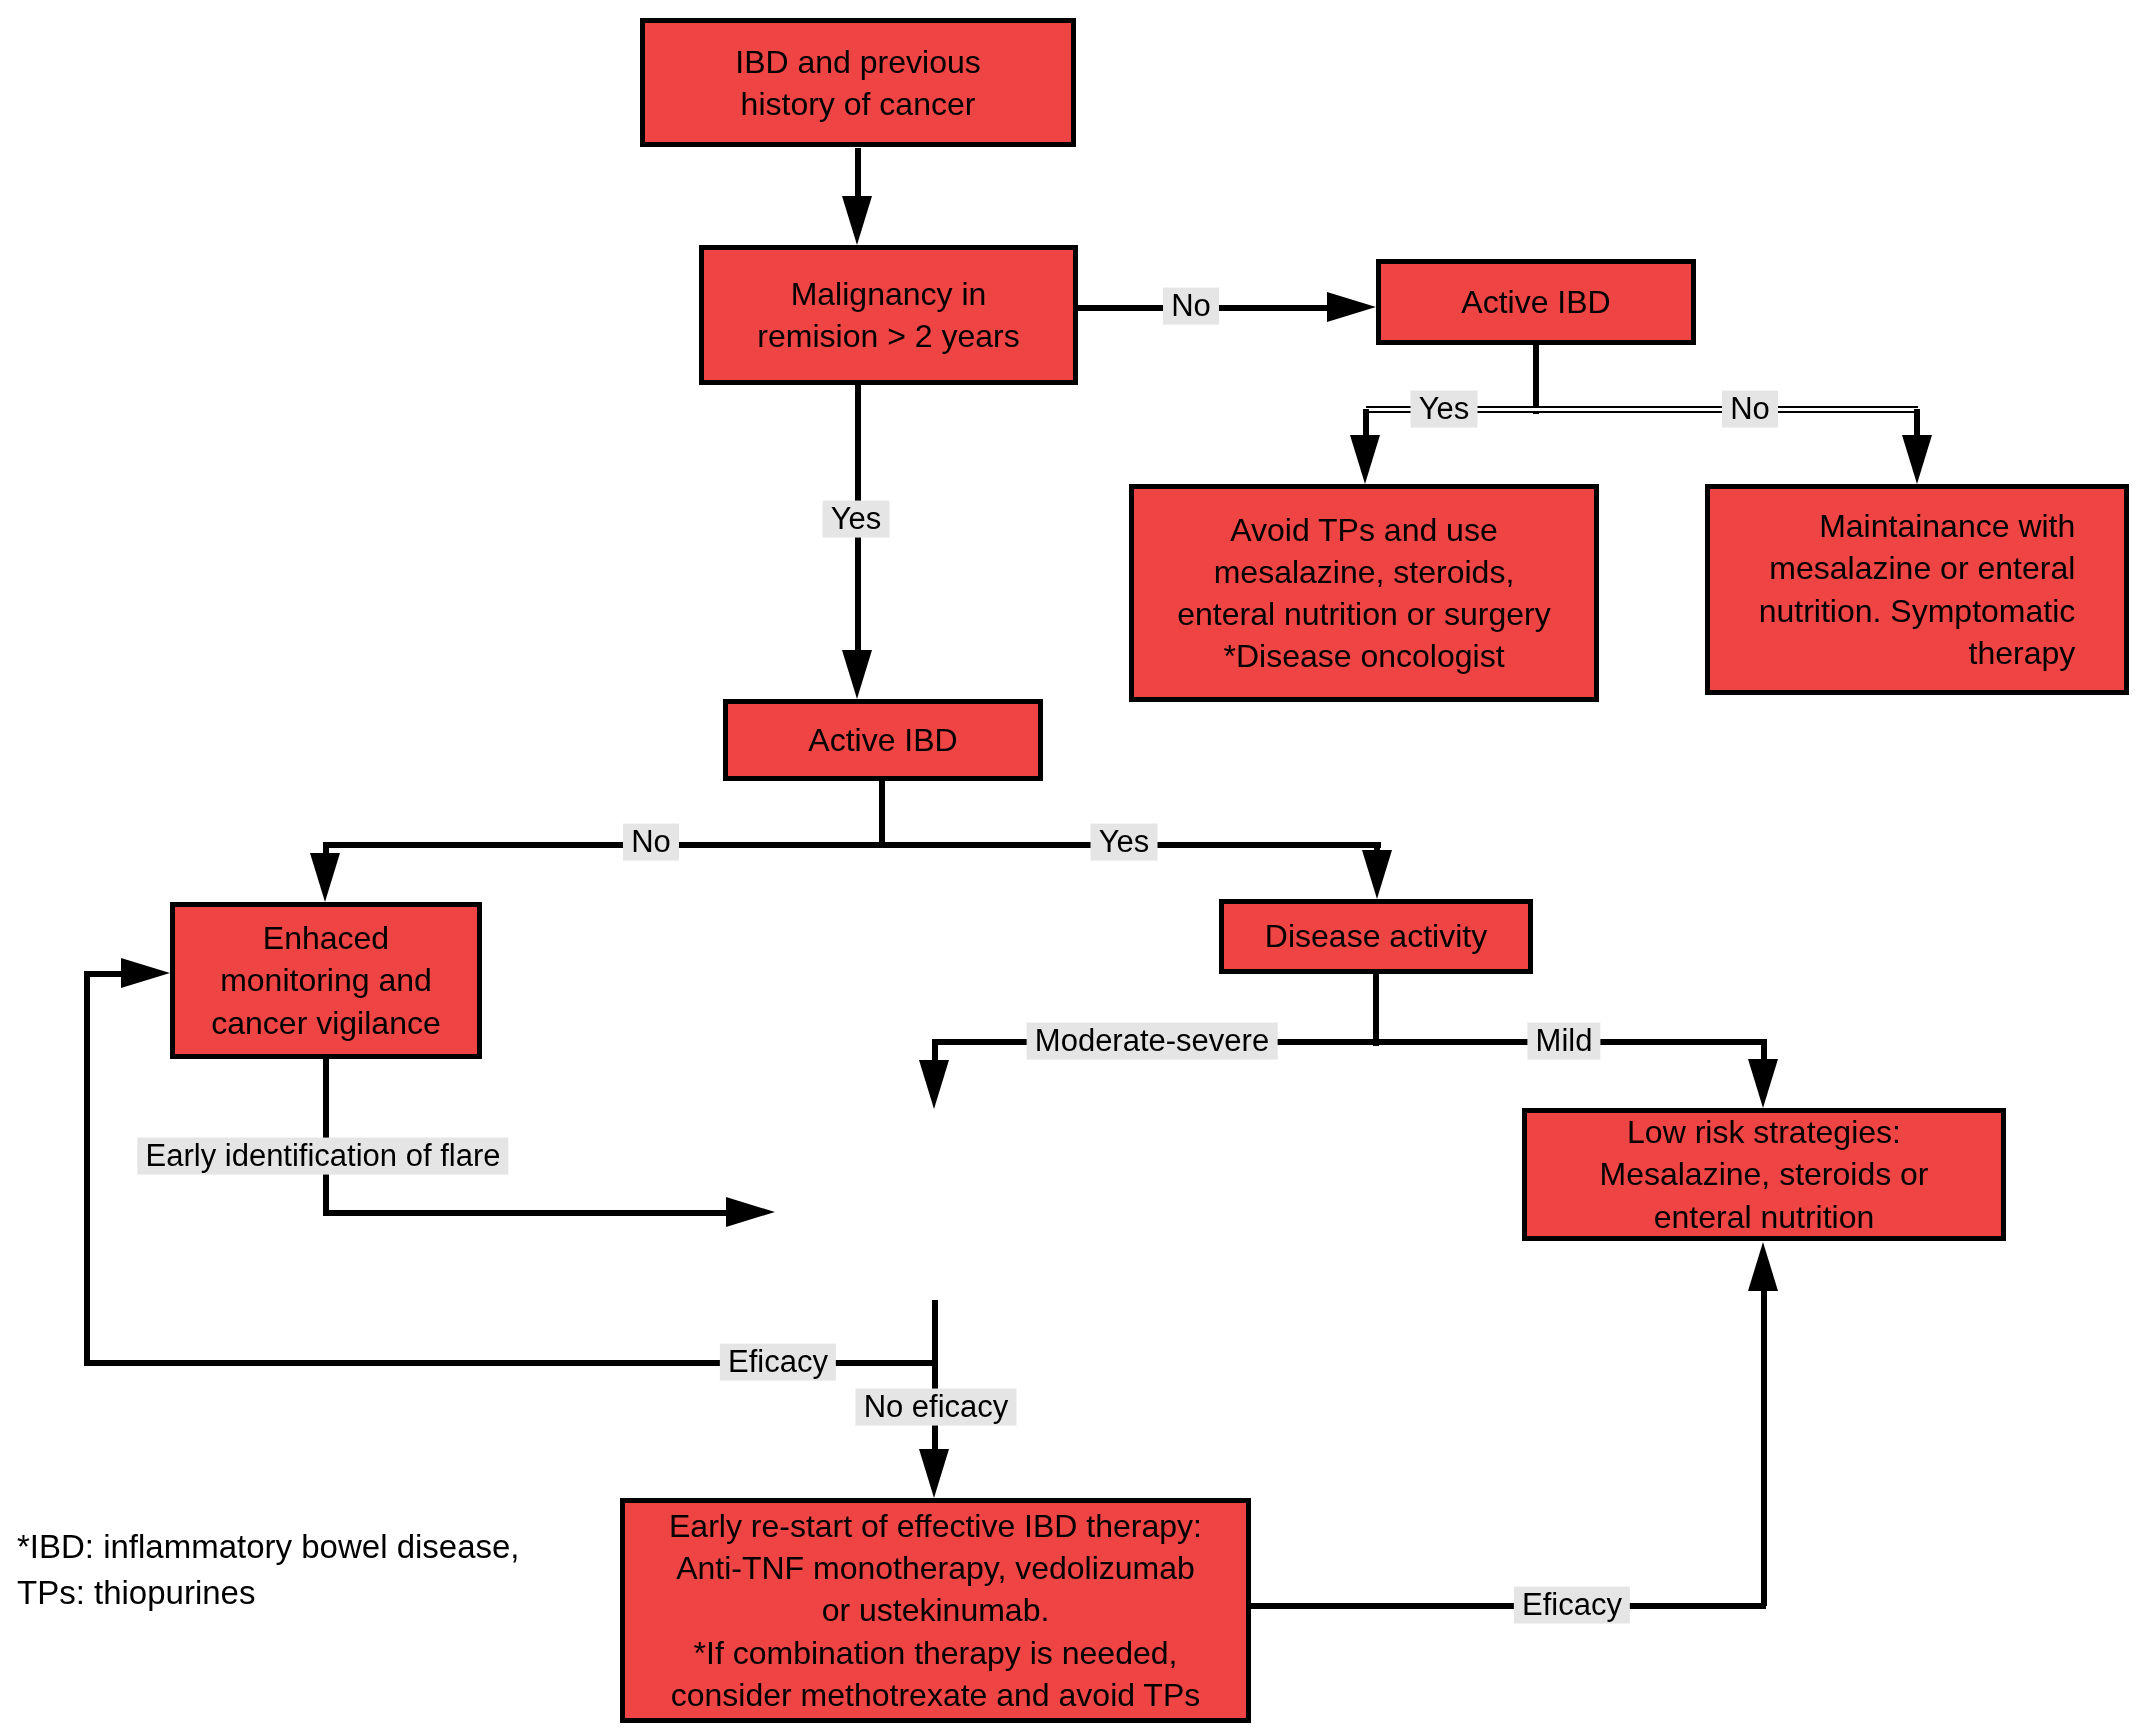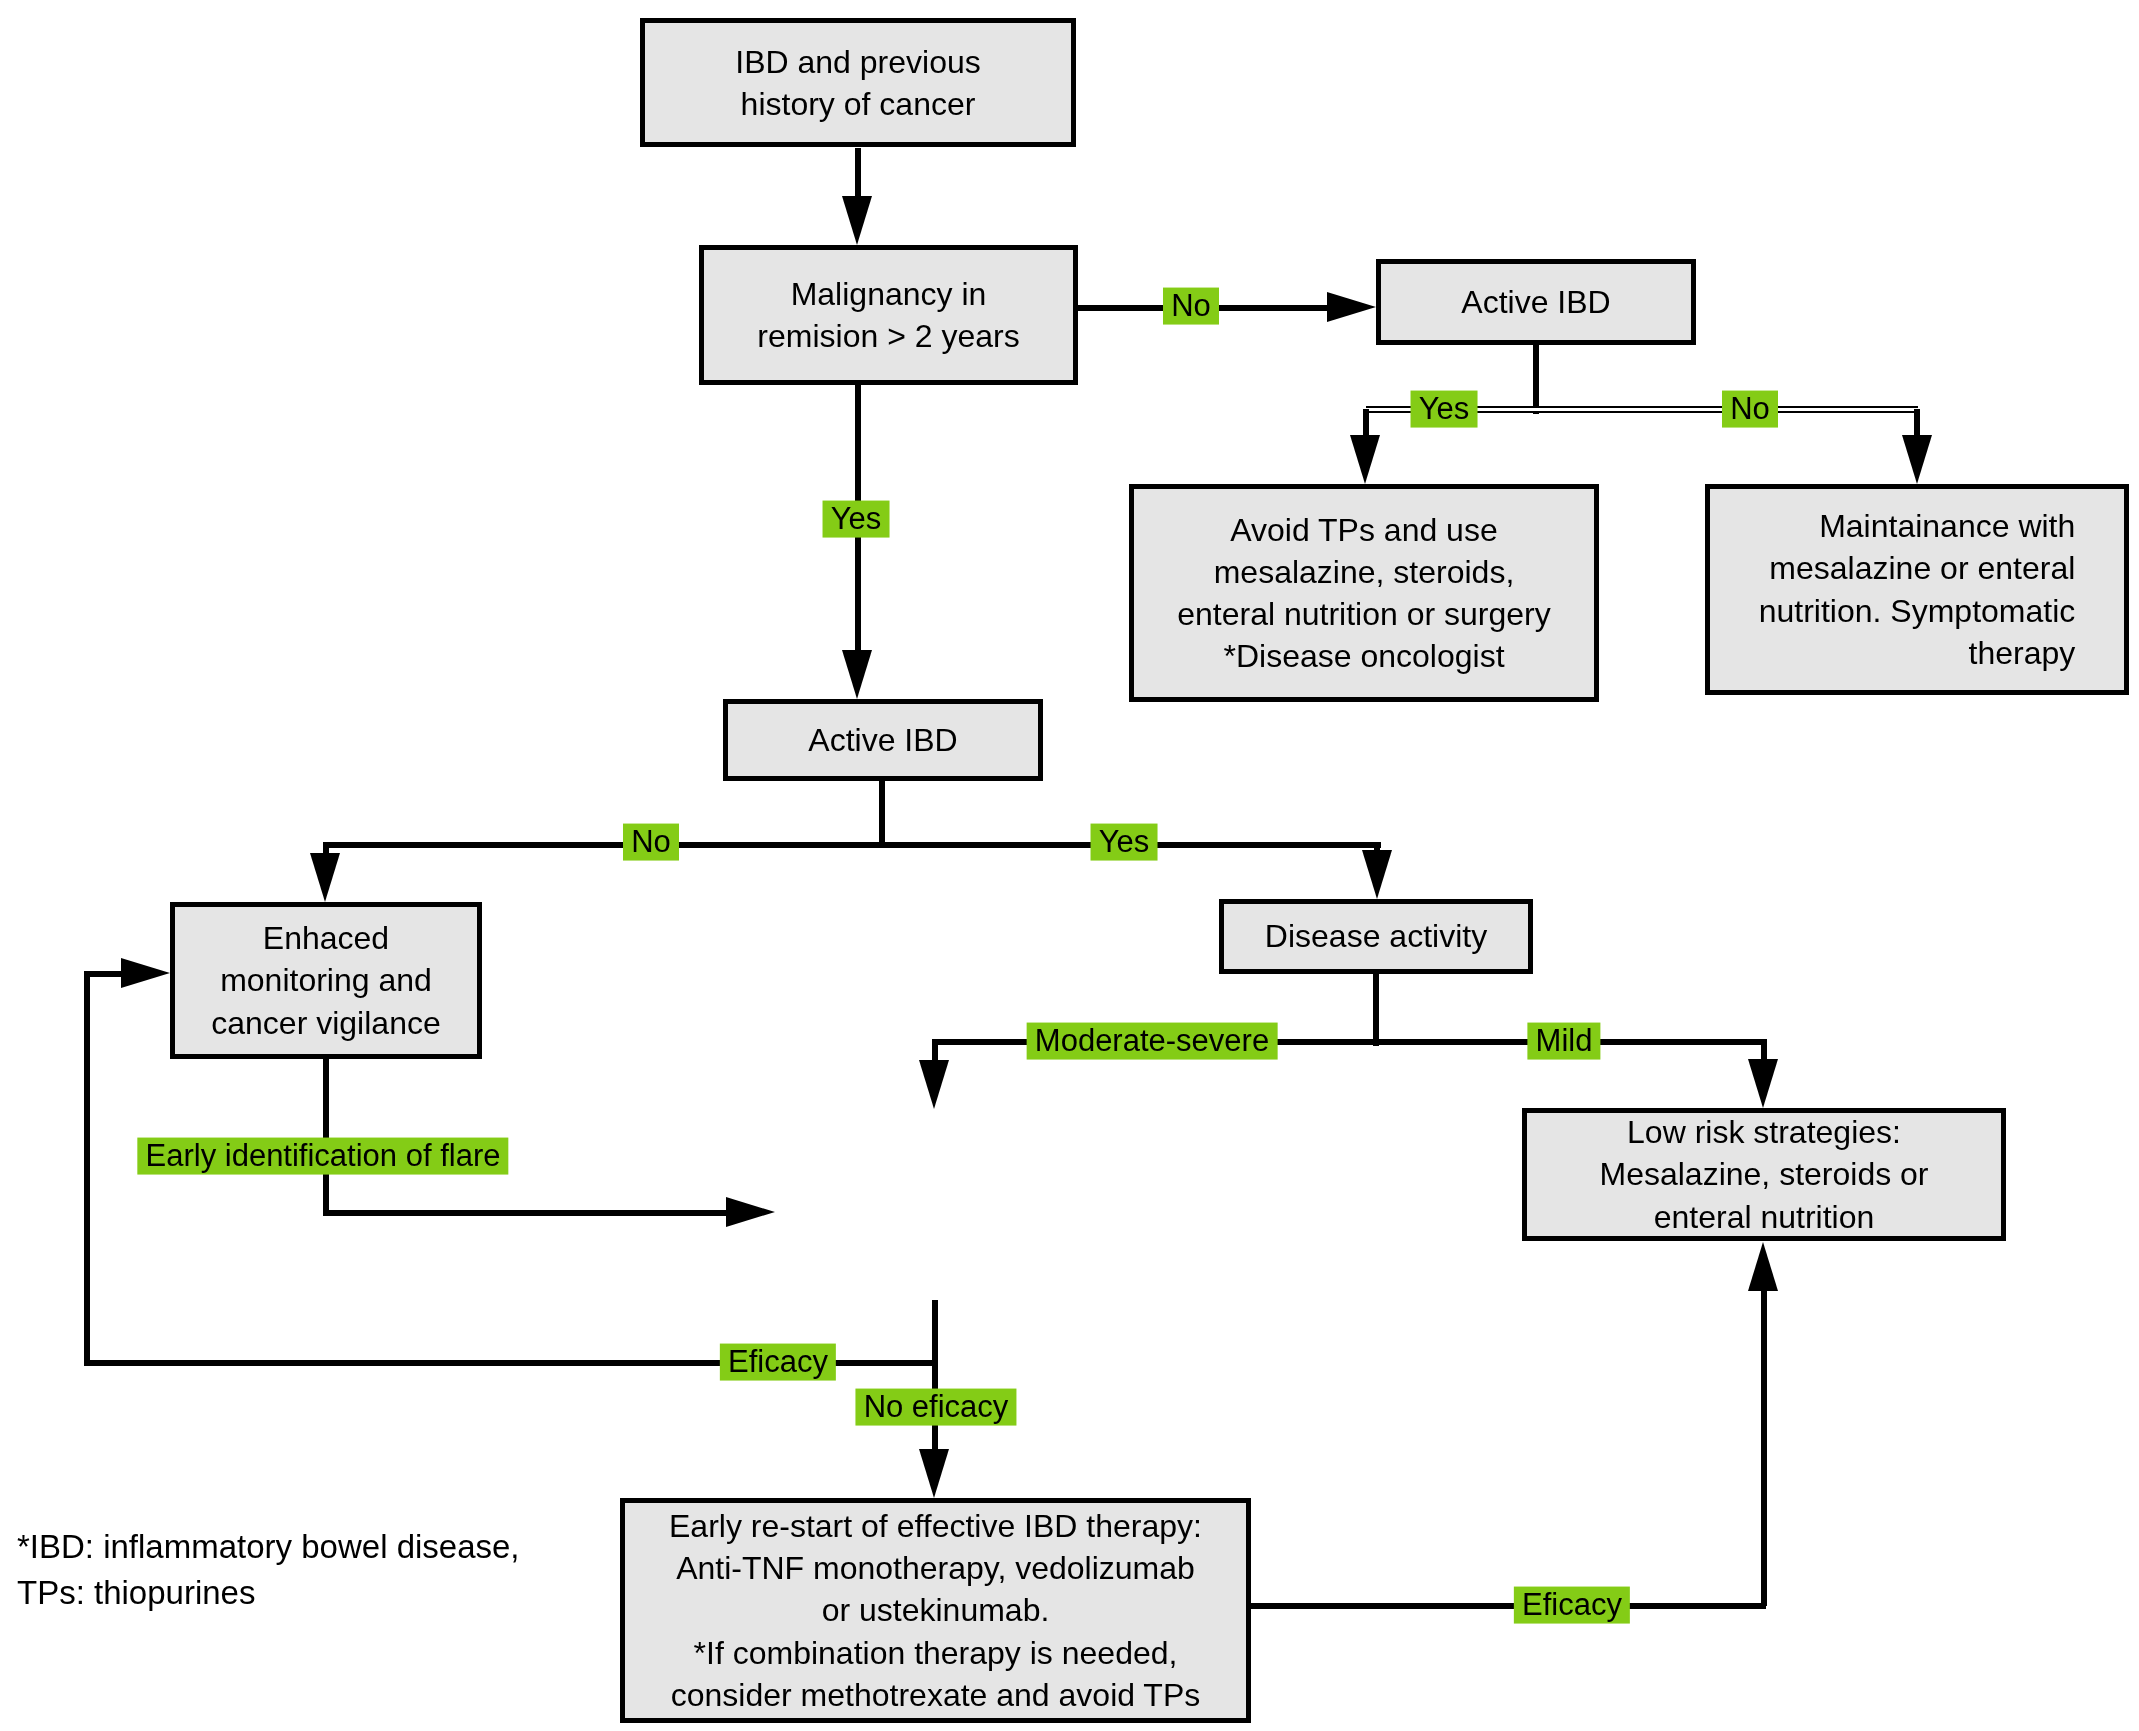--- a/index.html
+++ b/index.html
@@ -8,21 +8,21 @@
     width:2140px;
     height:1731px;
     background:#ffffff;
     font-family:"Liberation Sans","DejaVu Sans",sans-serif;
     color:#000;
   }
   .box{
     position:absolute;
     box-sizing:border-box;
     border:5.4px solid #000;
-    background:#e5e5e5;
+    background:#ef4444;
     display:flex;
     align-items:center;
     justify-content:center;
     text-align:center;
     font-size:32px;
     line-height:1.32;
   }
   .box-label{white-space:pre-line;}
   .box.left-align{justify-content:flex-start;text-align:left;padding-left:20.4px;padding-right:6.8px;}
   .hline,.vline{position:absolute;background:#000;}
@@ -36,21 +36,21 @@
     border-top:2.7px solid #000;
     border-bottom:2.7px solid #000;
   }
   .arr{position:absolute;width:0;height:0;}
   .arr.down{border-left:15.7px solid transparent;border-right:15.7px solid transparent;border-top:49px solid #000;}
   .arr.right{border-top:15.7px solid transparent;border-bottom:15.7px solid transparent;border-left:49px solid #000;}
   .arr.up{border-left:15.7px solid transparent;border-right:15.7px solid transparent;border-bottom:49px solid #000;}
   .lbl{
     position:absolute;
     transform:translate(-50%,-50%);
-    background:#84cc16;
+    background:#e5e5e5;
     padding:1.4px 8.2px;
     font-size:31px;
     white-space:nowrap;
     line-height:1.1;
   }
   .footnote{
     position:absolute;
     left:17px;
     top:1524px;
     font-size:33px;

